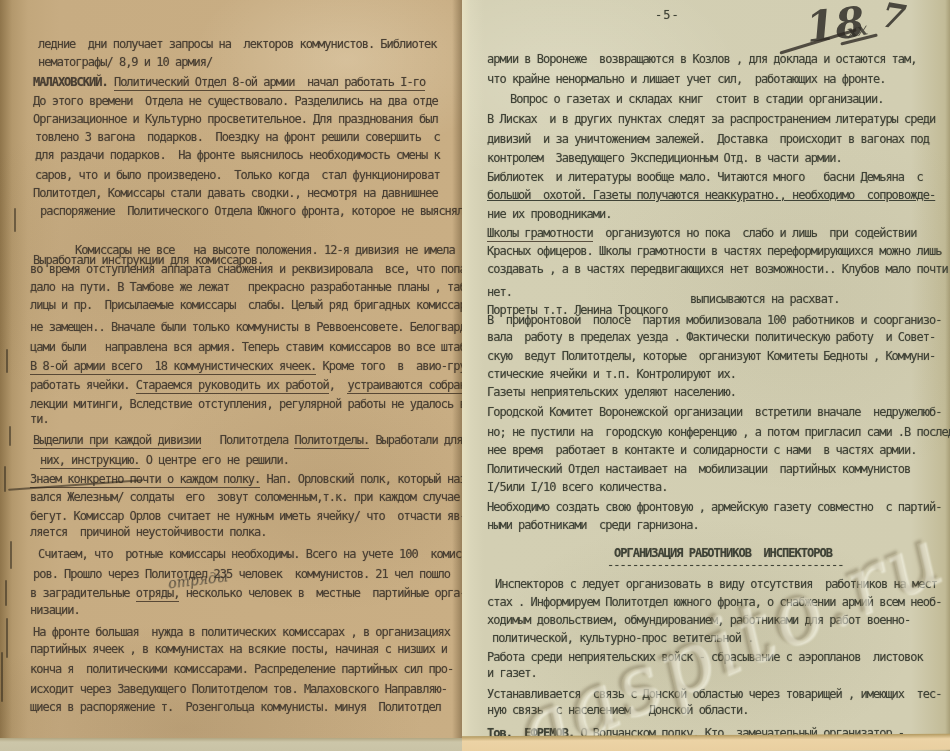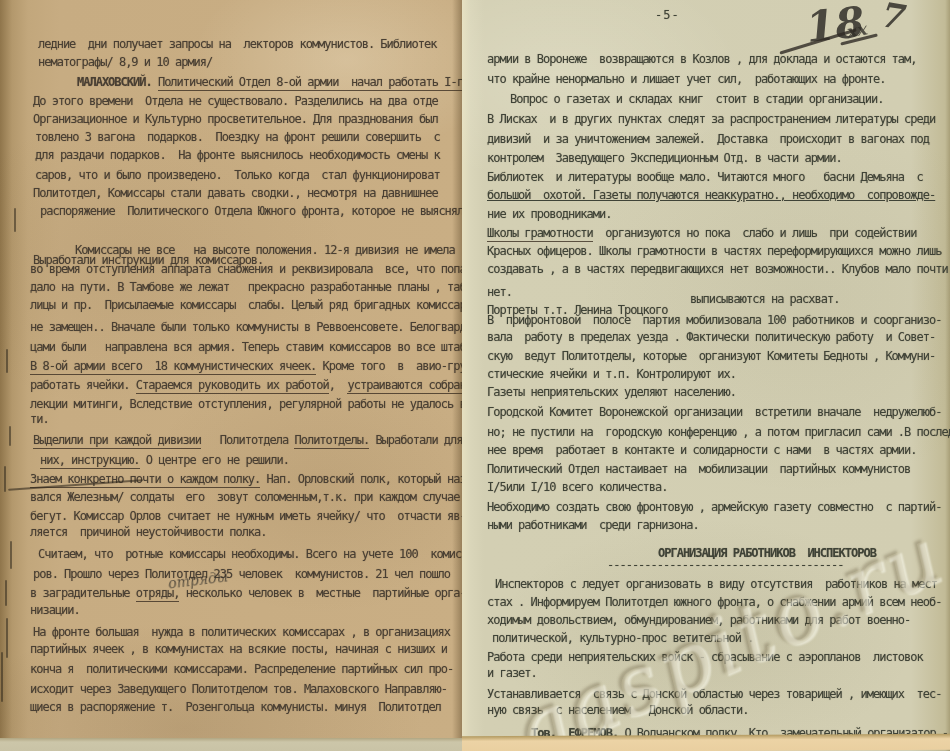--- a/index.html
+++ b/index.html
@@ -23,21 +23,21 @@
       radial-gradient(300px 260px at 70% 40%, rgba(110,105,70,.08), transparent 75%),
       radial-gradient(280px 160px at 50% 85%, rgba(105,100,65,.10), transparent 75%),
       linear-gradient(90deg,#e6e0c0 0,#d9d5b9 9px,#d3cfb3 22px,#d2ceb2 92%,#c2bb97 99%,#a89f78 100%);
   }
   .tl{position:absolute;white-space:pre;font-family:"DejaVu Sans Mono",monospace;
       font-size:12px;line-height:14px;letter-spacing:-1px;
       text-shadow:0 0 1px rgba(60,50,40,.45);}
   .page-left .tl{color:#493f33;}
   .page-right .tl{color:#3f4337;}
   .tl .u{border-bottom:1.4px solid rgba(60,48,35,.8);padding-bottom:1px;}
-  .tl .b{font-weight:bold;margin-left:44px;}
+  .tl .b{font-weight:bold;}
   .pageno{left:193px;top:8px;letter-spacing:1px;}
   .hand{position:absolute;font-family:"DejaVu Serif",serif;font-style:italic;color:#33302a;}
   .hw-18{left:344px;top:0px;font-size:42px;transform:rotate(-6deg);font-weight:bold;opacity:.85;}
   .hw-xx{left:385px;top:20px;font-size:17px;transform:rotate(-10deg);font-weight:bold;opacity:.8;}
   .hw-7{left:420px;top:-4px;font-size:34px;transform:rotate(9deg);font-weight:bold;opacity:.85;}
   .hw-otryady{left:168px;top:572px;font-size:14px;transform:rotate(-7deg);opacity:.75;filter:blur(.3px);}
   .strike{position:absolute;background:#2f2b24;height:2.5px;border-radius:2px;opacity:.8;}
   .s18{left:316px;top:40px;width:80px;transform:rotate(-17deg);}
   .sxx{left:378px;top:38px;width:38px;transform:rotate(-14deg);}
   .vmark{position:absolute;width:2px;background:rgba(50,42,30,.55);border-radius:2px;}

